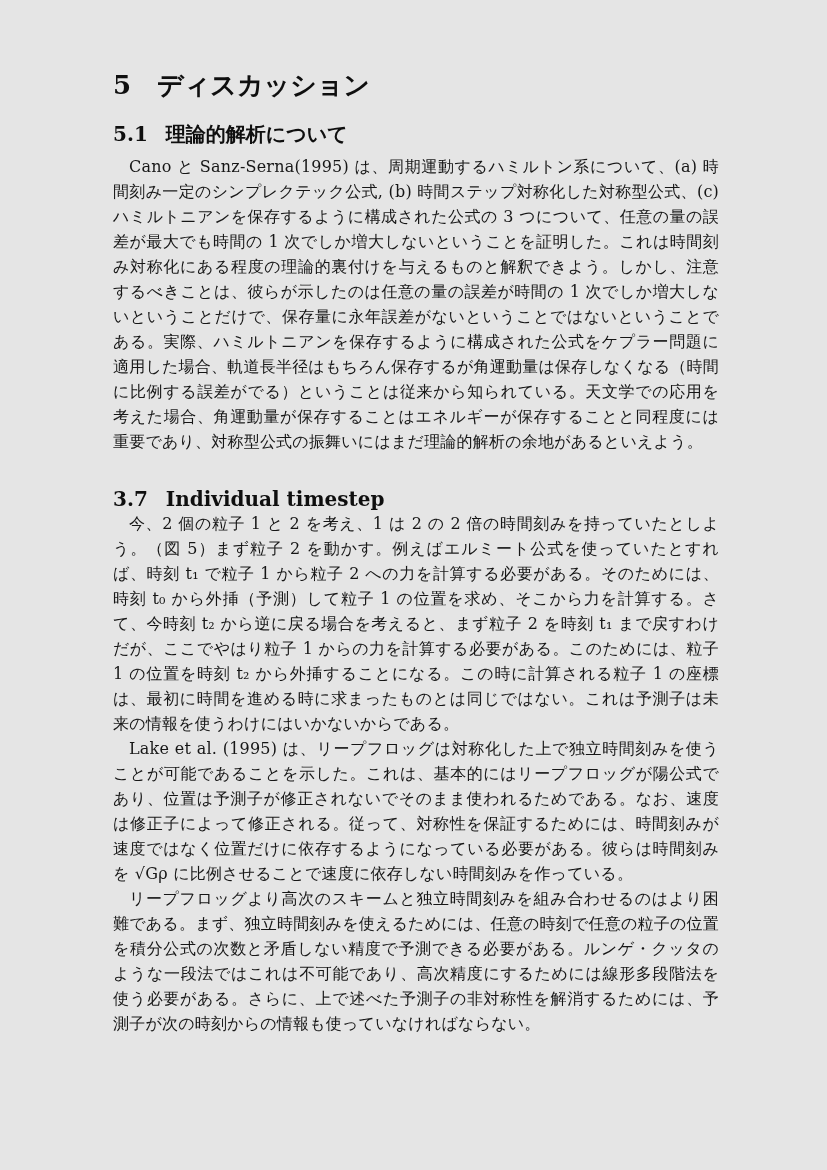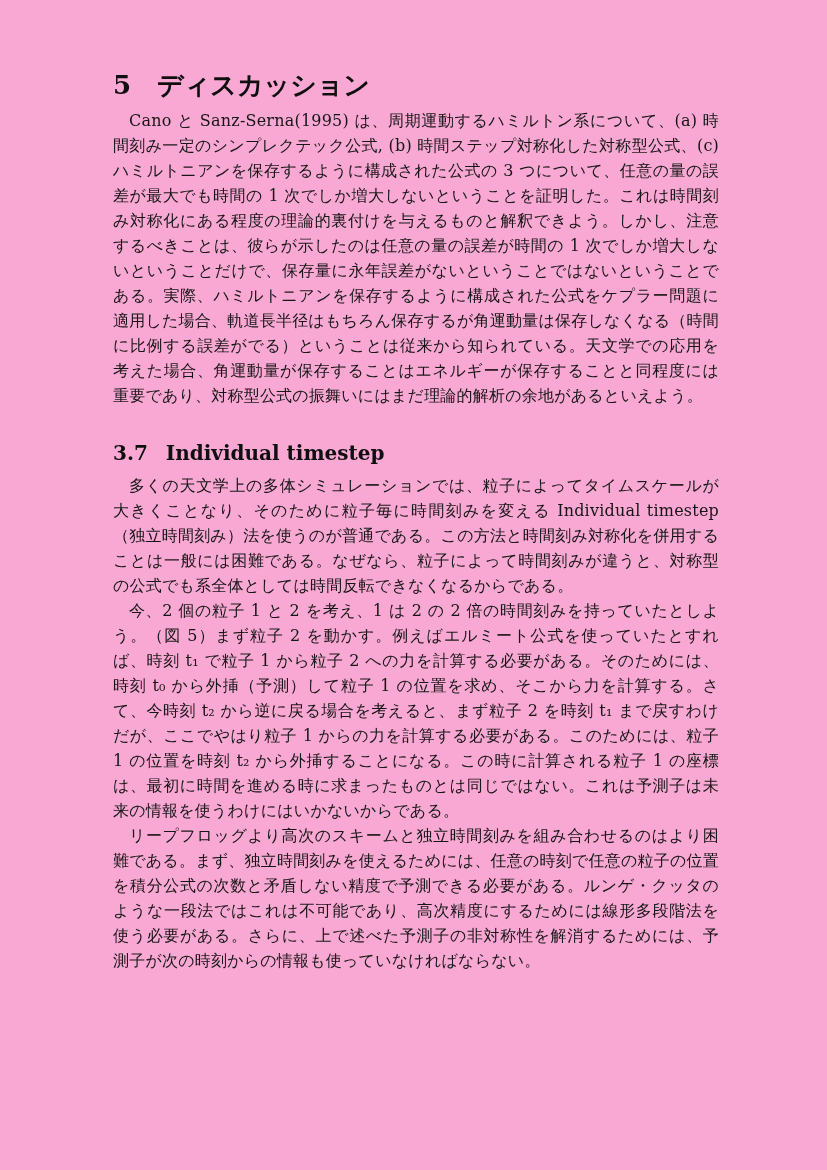--- a/index.html
+++ b/index.html
@@ -11,21 +11,21 @@
     width: 827px;
     height: 1170px;
     overflow: hidden;
     color: #141414;
     font-family: "DejaVu Serif", "Liberation Serif", serif;
   }
   .page {
     position: relative;
     width: 827px;
     height: 1170px;
-    background: #f9a8d4;
+    background: #e5e5e5;
   }
   .content {
     position: absolute;
     left: 113px;
     top: 70px;
     width: 606px;
   }
   h1.section-heading {
     margin: 0;
     font-size: 26px;
@@ -70,28 +70,31 @@
 </head>
 <body>
 
 <div class="page">
   <div class="content">
 
     <h1 class="section-heading">
       <span class="sec-num">5</span><span class="sec-title">ディスカッション</span>
     </h1>
 
+    <h2 class="subsection-heading first-sub">
+      <span class="sub-num">5.1</span><span class="sub-title">理論的解析について</span>
+    </h2>
 
     <p class="body-paragraph after-heading">Cano と Sanz-Serna(1995) は、周期運動するハミルトン系について、(a) 時間刻み一定のシンプレクテック公式, (b) 時間ステップ対称化した対称型公式、(c) ハミルトニアンを保存するように構成された公式の 3 つについて、任意の量の誤差が最大でも時間の 1 次でしか増大しないということを証明した。これは時間刻み対称化にある程度の理論的裏付けを与えるものと解釈できよう。しかし、注意するべきことは、彼らが示したのは任意の量の誤差が時間の 1 次でしか増大しないということだけで、保存量に永年誤差がないということではないということである。実際、ハミルトニアンを保存するように構成された公式をケプラー問題に適用した場合、軌道長半径はもちろん保存するが角運動量は保存しなくなる（時間に比例する誤差がでる）ということは従来から知られている。天文学での応用を考えた場合、角運動量が保存することはエネルギーが保存することと同程度には重要であり、対称型公式の振舞いにはまだ理論的解析の余地があるといえよう。</p>
 
     <h2 class="subsection-heading second-sub latin-title">
       <span class="sub-num">3.7</span><span class="sub-title">Individual timestep</span>
     </h2>
 
-    <p class="body-paragraph after-heading">多くの天文学上の多体シミュレーションでは、粒子によってタイムスケールが大きくことなり、そのために粒子毎に時間刻みを変える Individual timestep （独立時間刻み）法を使うのが普通である。この方法と時間刻み対称化を併用することは一般には困難である。なぜなら、粒子によって時間刻みが違うと、対称型の公式でも系全体としては時間反転できなくなるからである。</p>
 
     <p class="body-paragraph">今、2 個の粒子 1 と 2 を考え、1 は 2 の 2 倍の時間刻みを持っていたとしよう。（図 5）まず粒子 2 を動かす。例えばエルミート公式を使っていたとすれば、時刻 t₁ で粒子 1 から粒子 2 への力を計算する必要がある。そのためには、時刻 t₀ から外挿（予測）して粒子 1 の位置を求め、そこから力を計算する。さて、今時刻 t₂ から逆に戻る場合を考えると、まず粒子 2 を時刻 t₁ まで戻すわけだが、ここでやはり粒子 1 からの力を計算する必要がある。このためには、粒子 1 の位置を時刻 t₂ から外挿することになる。この時に計算される粒子 1 の座標は、最初に時間を進める時に求まったものとは同じではない。これは予測子は未来の情報を使うわけにはいかないからである。</p>
 
+    <p class="body-paragraph">Lake et al. (1995) は、リープフロッグは対称化した上で独立時間刻みを使うことが可能であることを示した。これは、基本的にはリープフロッグが陽公式であり、位置は予測子が修正されないでそのまま使われるためである。なお、速度は修正子によって修正される。従って、対称性を保証するためには、時間刻みが速度ではなく位置だけに依存するようになっている必要がある。彼らは時間刻みを √Gρ に比例させることで速度に依存しない時間刻みを作っている。</p>
 
     <p class="body-paragraph">リープフロッグより高次のスキームと独立時間刻みを組み合わせるのはより困難である。まず、独立時間刻みを使えるためには、任意の時刻で任意の粒子の位置を積分公式の次数と矛盾しない精度で予測できる必要がある。ルンゲ・クッタのような一段法ではこれは不可能であり、高次精度にするためには線形多段階法を使う必要がある。さらに、上で述べた予測子の非対称性を解消するためには、予測子が次の時刻からの情報も使っていなければならない。</p>
 
   </div>
 </div>
 
 </body></html>

